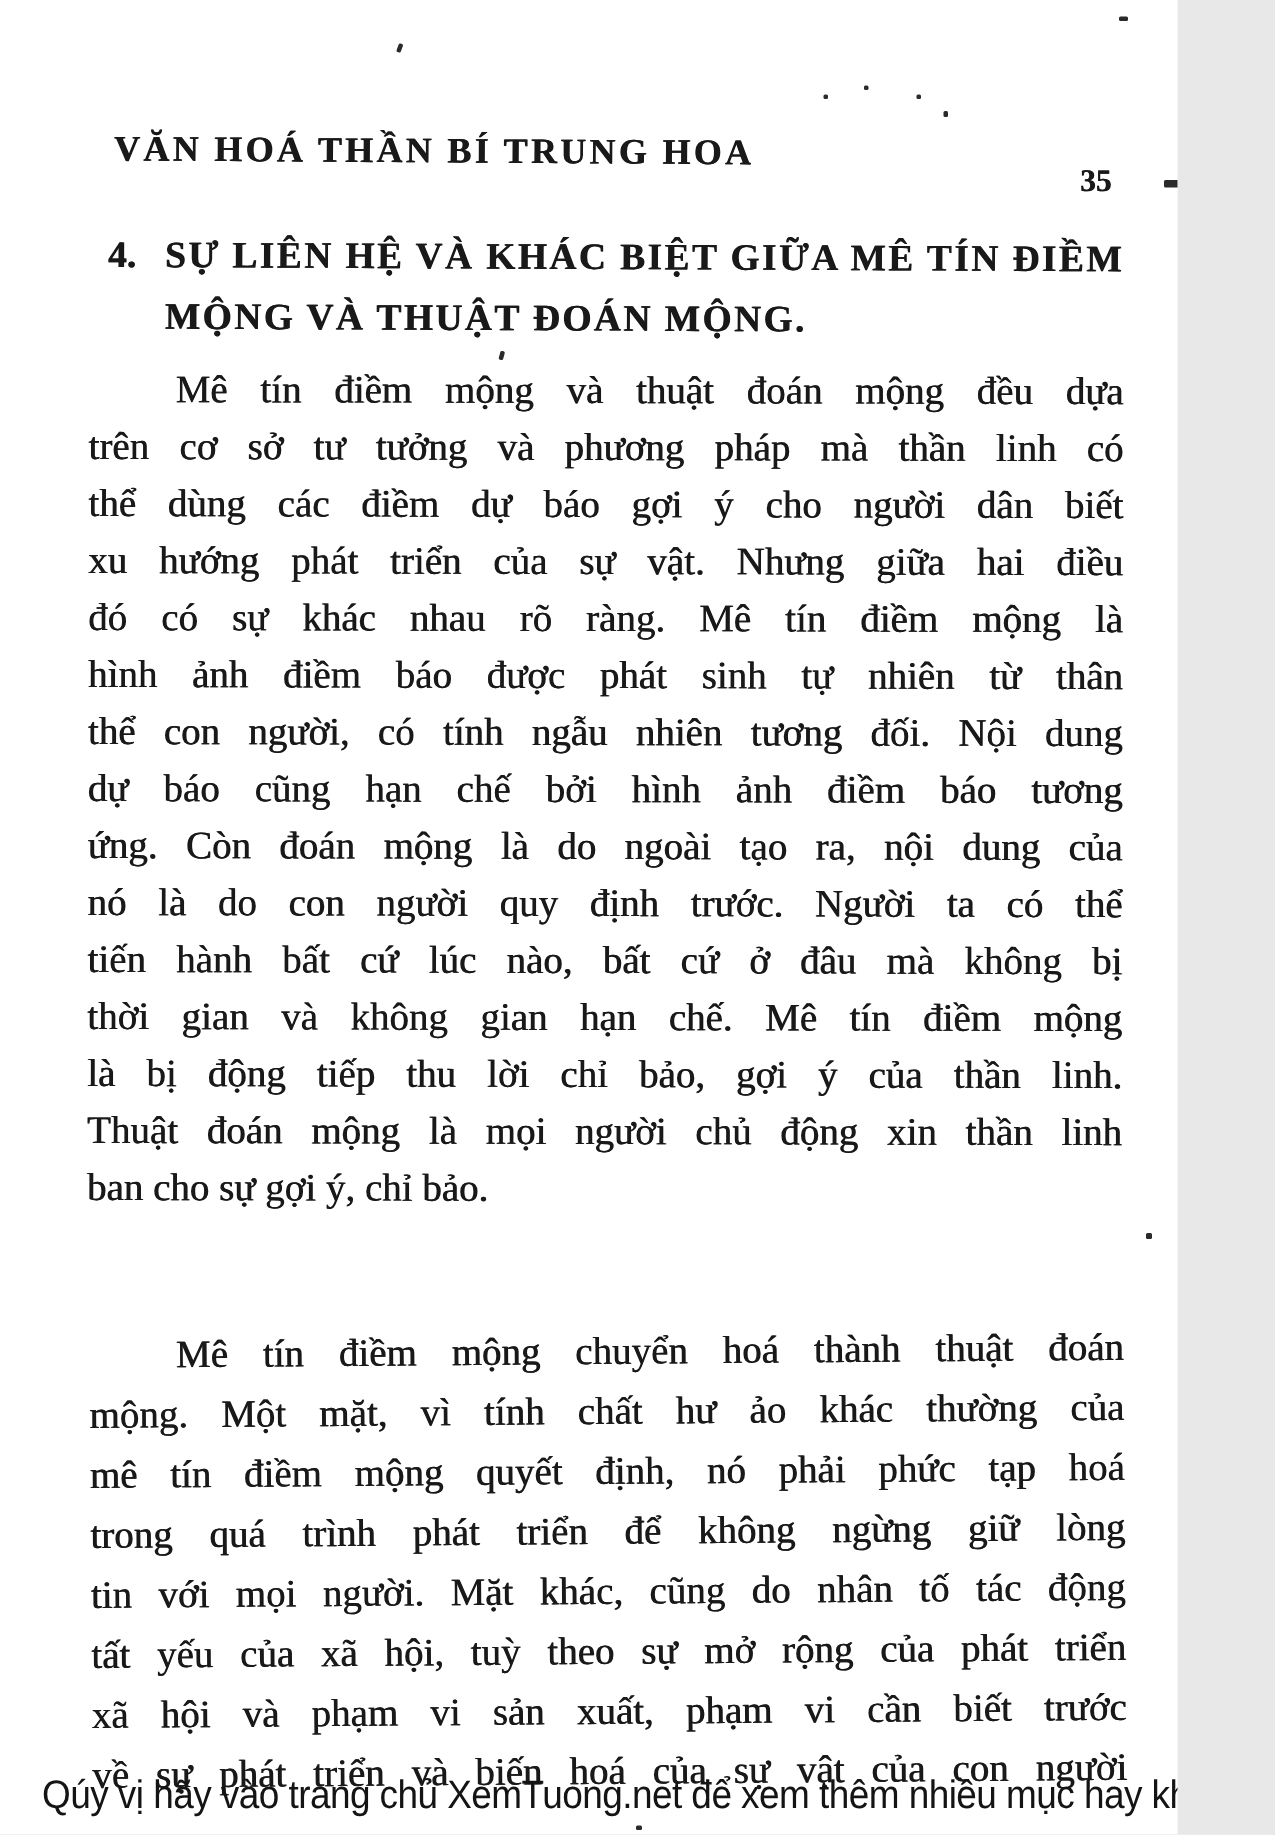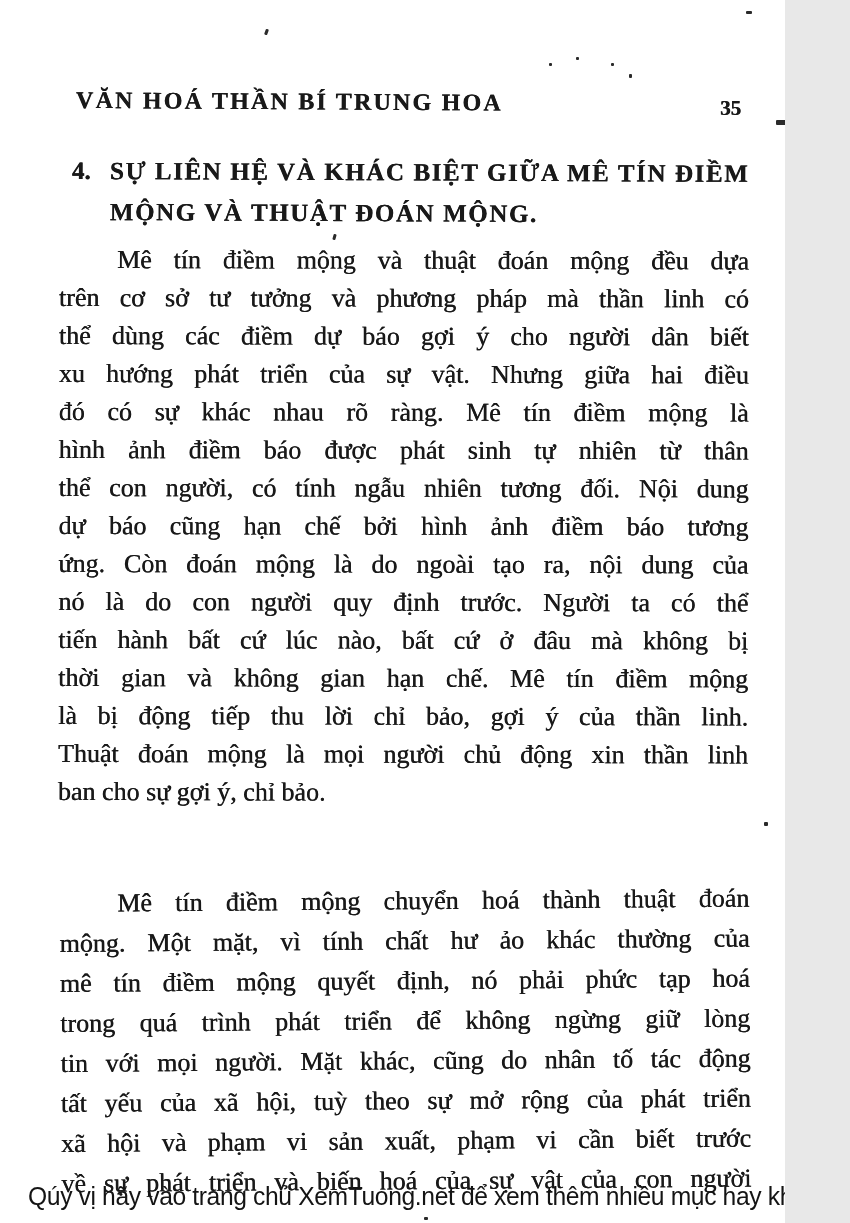--- a/index.html
+++ b/index.html
@@ -13,21 +13,21 @@
   }
   
   .hdr-title{
     position:absolute;left:76px;top:87px;
     font-size:24px;font-weight:700;letter-spacing:2.2px;
     transform:rotate(0.35deg);transform-origin:0 0;
     white-space:nowrap;
     text-shadow:0.4px 0 0 currentColor;
   }
   .hdr-num{
-    position:absolute;left:720px;top:96px;
+    position:absolute;left:720px;top:108px;
     font-size:21px;font-weight:700;
     text-shadow:0.4px 0 0 currentColor;
   }
   
   .sec{
     position:absolute;left:72px;top:150px;width:700px;
     font-size:25px;font-weight:700;letter-spacing:1.6px;
     line-height:41px;
     transform:rotate(0.25deg);transform-origin:0 0;
     text-shadow:0.4px 0 0 currentColor;

